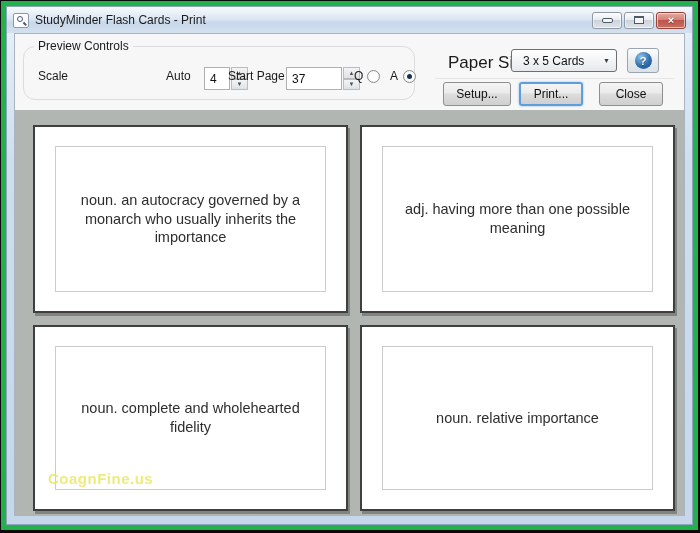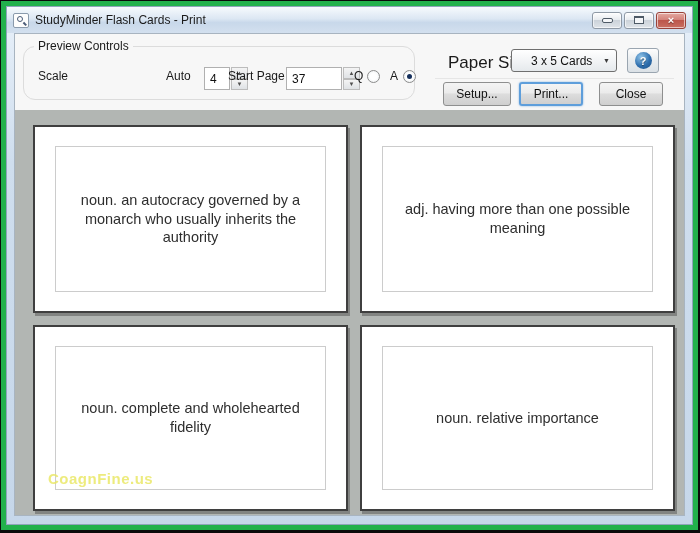--- a/index.html
+++ b/index.html
@@ -85,21 +85,21 @@
   .gb-row {
     position:absolute; left:0; right:0; top:18px; height:24px;
     display:flex; align-items:center;
   }
   .ctl-label { font-size:12px; color:#1a1a1a; }
   .lbl-scale { position:absolute; left:14px; top:4px; }
   .combo {
     height:23px; border:1px solid #6f6f6f; border-radius:3px;
     background:linear-gradient(#ffffff, #f0f2f4 60%, #e5e9ec);
     display:flex; align-items:center;
-    font-size:12px; color:#111; padding-left:19px;
+    font-size:12px; color:#111; padding-left:11px;
     position:absolute;
   }
   .combo .arrow { margin-left:auto; padding-right:6px; font-size:7px; color:#3c3c3c; }
   .combo-scale { left:52px; top:2px; width:74px; }
   .lbl-show { position:absolute; left:142px; top:4px; }
   .spin-wrap { position:absolute; display:flex; height:23px; }
   .spin-show { left:180px; top:2px; }
   .spin-start { left:262px; top:2px; }
   .spin-edit {
     height:100%; border:1px solid #b0b0b0; background:#fff;
@@ -267,21 +267,21 @@
 
         <div class="btn btn-setup">Setup...</div>
         <div class="btn btn-print">Print...</div>
         <div class="btn btn-close2">Close</div>
       </div>
 
       <div class="preview">
 
         <div class="page page-tl">
           <div class="card-rect">
-            <div class="card-text">noun. an autocracy governed by a monarch who usually inherits the authority</div>
+            <div class="card-text">noun. an autocracy governed by a monarch who usually inherits the importance</div>
           </div>
         </div>
 
         <div class="page page-tr">
           <div class="card-rect">
             <div class="card-text">adj. having more than one possible meaning</div>
           </div>
         </div>
 
         <div class="page page-bl">

